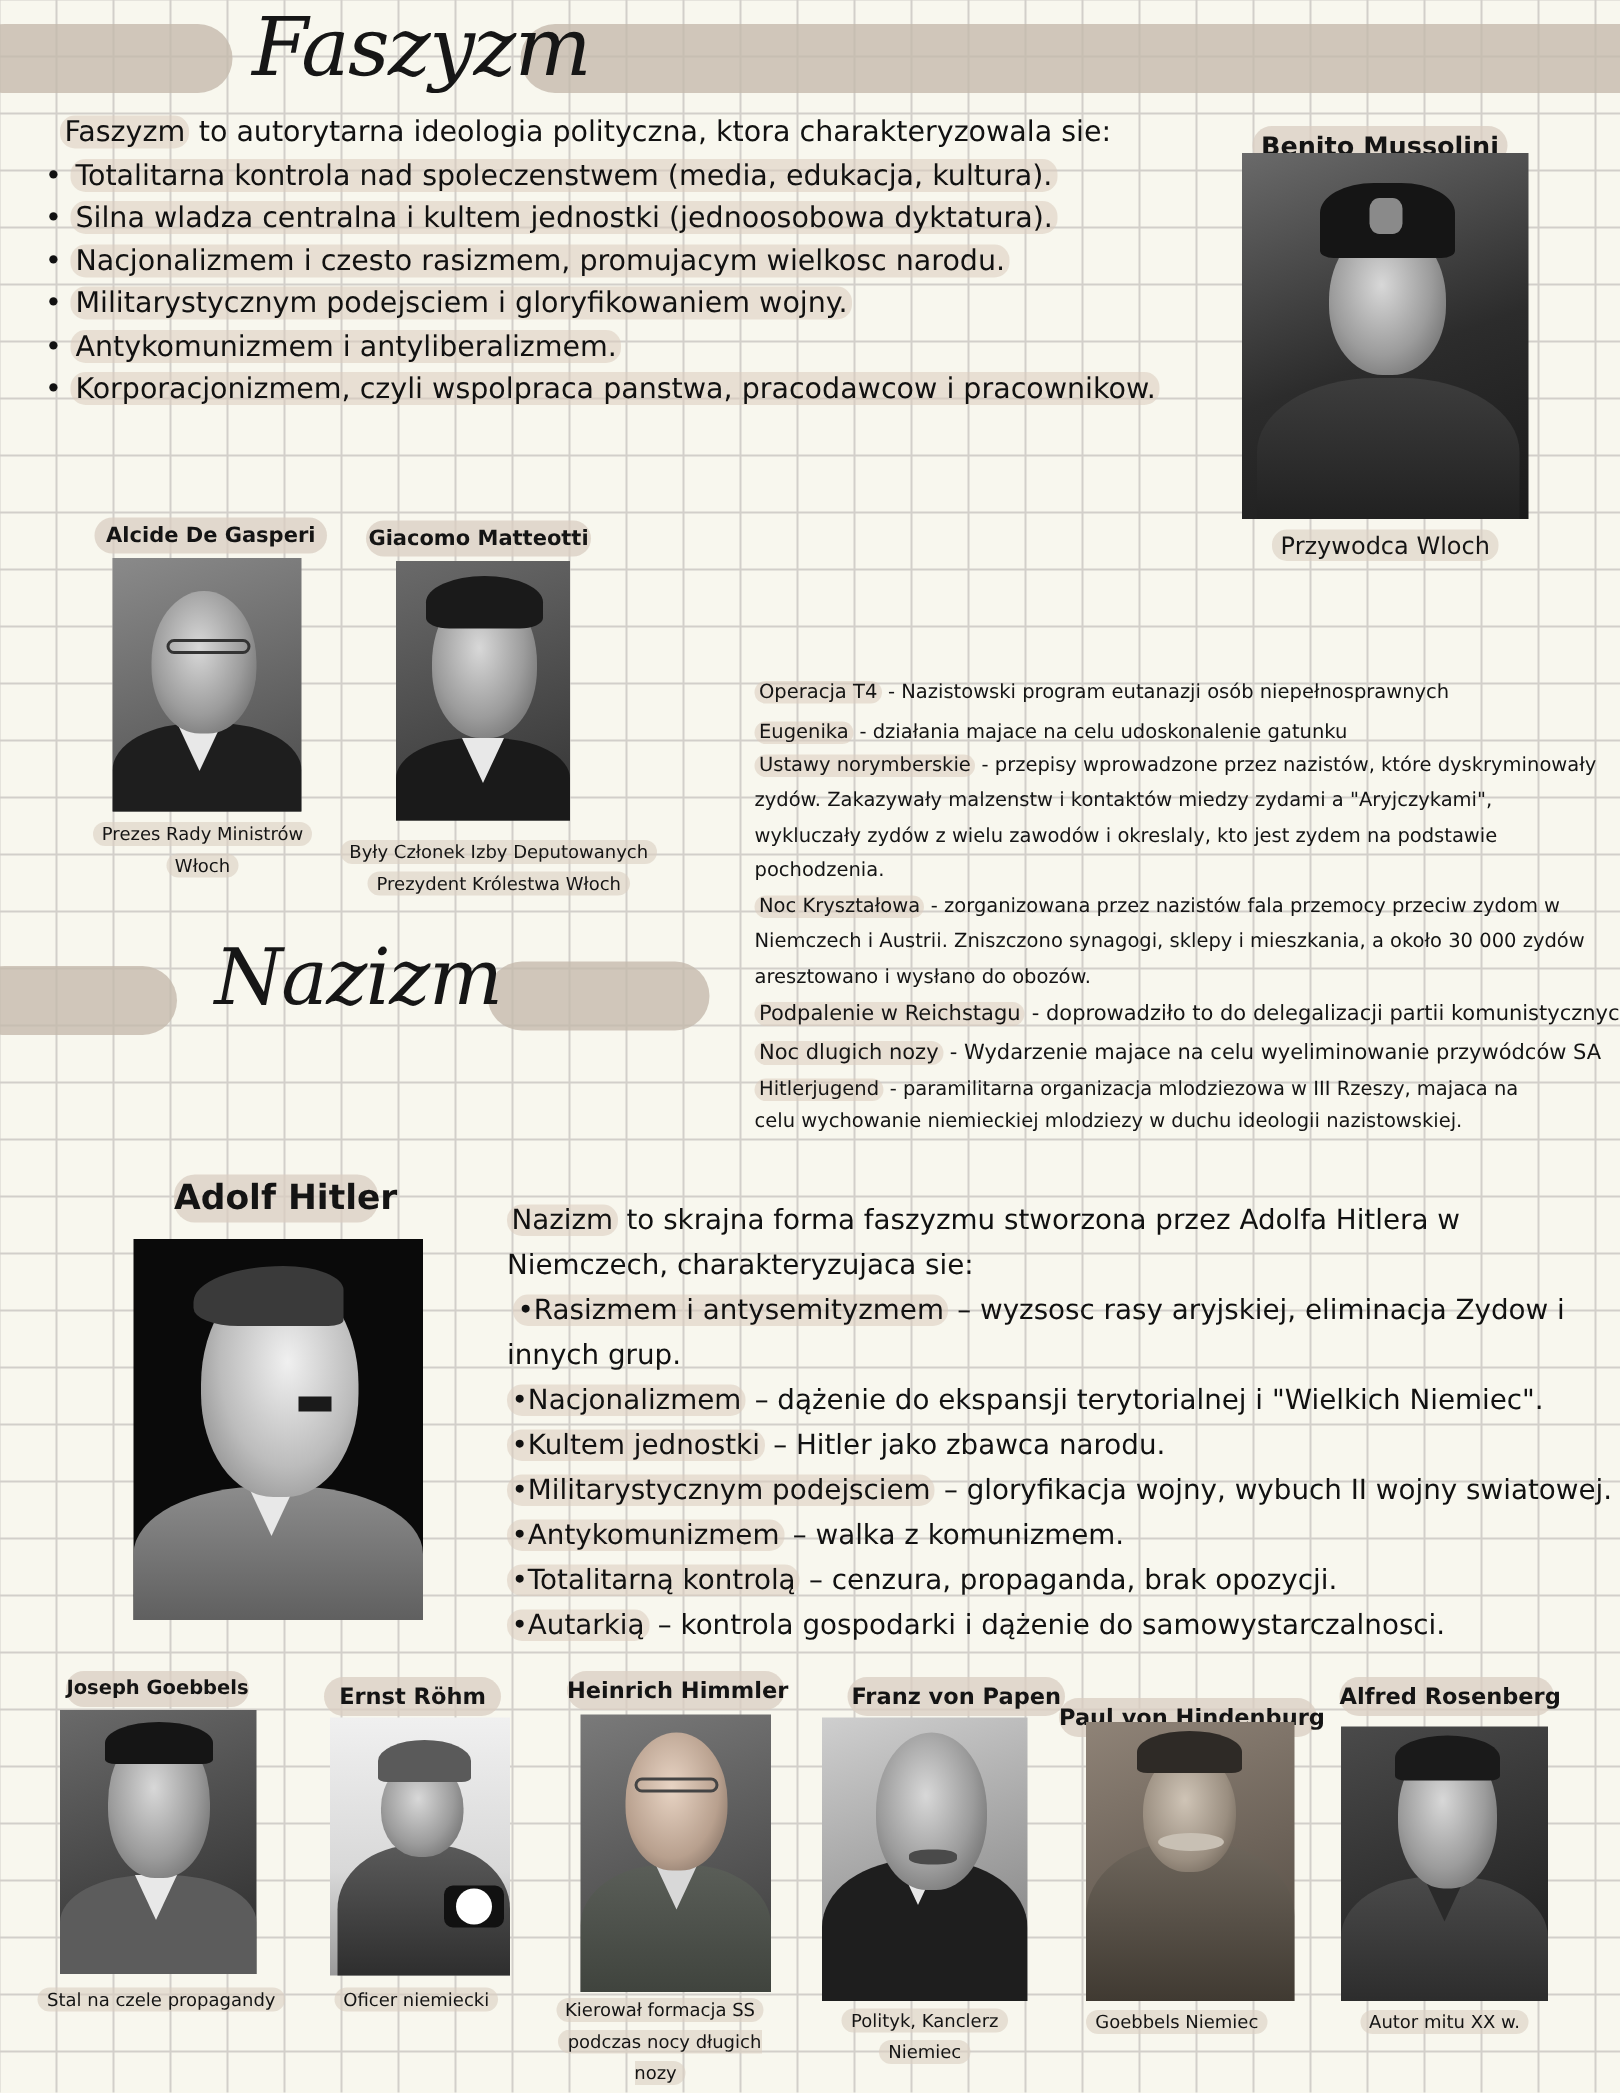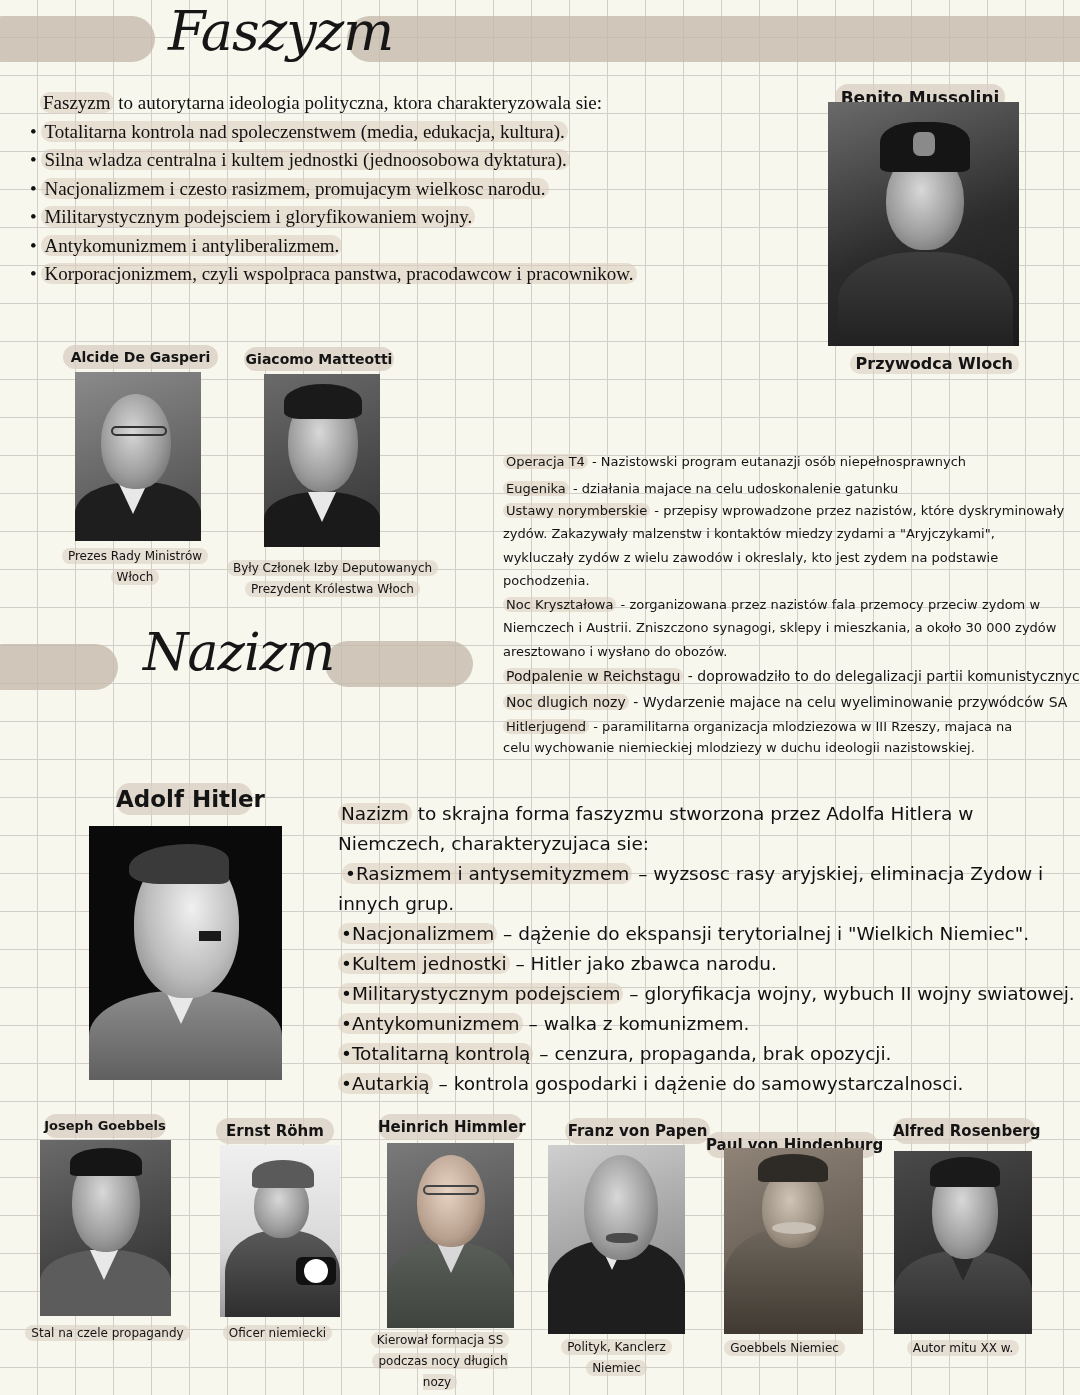--- a/index.html
+++ b/index.html
@@ -97,38 +97,38 @@
   }
   .nazi-text .row { white-space: nowrap; }
 </style>
 </head>
 <body>
 
 <div class="bar" style="left:-20px; top:16px; width:175px; height:46px;"></div>
 <div class="bar" style="left:347px; top:16px; width:760px; height:46px;"></div>
 <div class="title-script" style="left:168px; top:0px; font-size:54px;">Faszyzm</div>
 
-<div class="intro" style="left:30px; top:89px;font-family:Liberation Serif, serif;">
+<div class="intro" style="left:30px; top:74px;">
   <div class="row" style="padding-left:10px;"><span class="hl">Faszyzm</span><span> to autorytarna ideologia polityczna, ktora charakteryzowala sie:</span></div>
   <div class="row"><span>•</span> <span class="hl">Totalitarna kontrola nad spoleczenstwem (media, edukacja, kultura).</span></div>
   <div class="row"><span>•</span> <span class="hl">Silna wladza centralna i kultem jednostki (jednoosobowa dyktatura).</span></div>
   <div class="row"><span>•</span> <span class="hl">Nacjonalizmem i czesto rasizmem, promujacym wielkosc narodu.</span></div>
   <div class="row"><span>•</span> <span class="hl">Militarystycznym podejsciem i gloryfikowaniem wojny.</span></div>
   <div class="row"><span>•</span> <span class="hl">Antykomunizmem i antyliberalizmem.</span></div>
   <div class="row"><span>•</span> <span class="hl">Korporacjonizmem, czyli wspolpraca panstwa, pracodawcow i pracownikow.</span></div>
 </div>
 
 <div class="pill" style="left:835px; top:84px; width:170px; height:26px; font-size:17px; line-height:28px;">Benito Mussolini</div>
 <div class="photo" style="left:828px; top:102px; width:191px; height:244px;">
   <div class="body" style="left:10px; top:150px; width:175px; height:110px;"></div>
   <div class="head" style="left:58px; top:48px; width:78px; height:100px;"></div>
   <div style="position:absolute; left:52px; top:20px; width:90px; height:50px; background:#151515; border-radius:40% 40% 10% 10%;"></div>
   <div style="position:absolute; left:85px; top:30px; width:22px; height:24px; background:#8a8a8a; border-radius:30%;"></div>
 </div>
-<div class="caption" style="left:828px; top:350px; width:191px; font-size:16px; font-weight:bold; line-height:28px;text-align:right;"><span>Przywodca Wloch</span></div>
+<div class="caption" style="left:828px; top:350px; width:191px; font-size:16px; font-weight:normal; line-height:28px;"><span>Przywodca Wloch</span></div>
 
 <div class="pill" style="left:63px; top:345px; width:155px; height:24px; font-size:14px; line-height:24px;">Alcide De Gasperi</div>
 <div class="photo" style="left:75px; top:372px; width:126px; height:169px; background:linear-gradient(160deg,#8a8a8a,#4a4a4a);">
   <div class="body" style="left:0px; top:110px; width:126px; height:70px; background:#1e1e1e;"></div>
   <div class="collar" style="left:44px; top:112px;"></div>
   <div class="head" style="left:26px; top:22px; width:70px; height:95px;"></div>
   <div style="position:absolute; left:36px; top:54px; width:56px; height:10px; border:2px solid #333; border-radius:5px;"></div>
 </div>
 <div class="caption" style="left:40px; top:546px; width:190px;">
   <div><span>Prezes Rady Ministrów</span></div>

